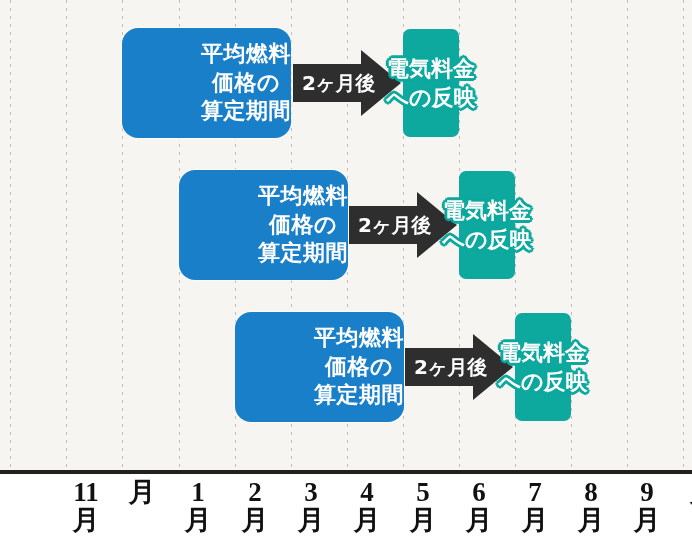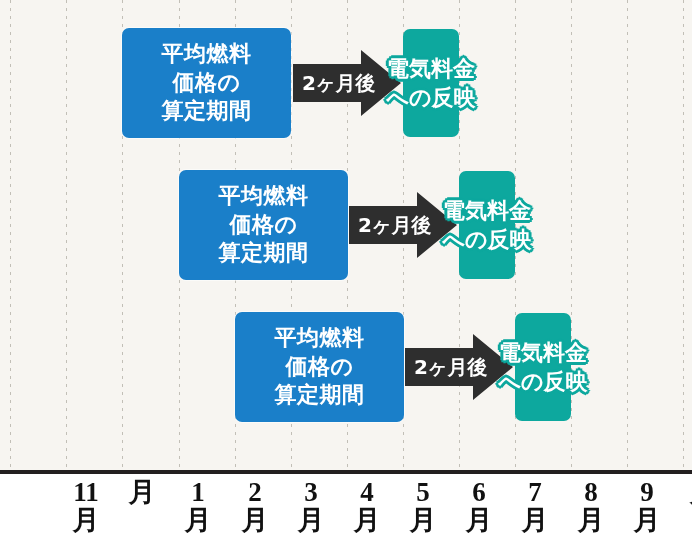--- a/index.html
+++ b/index.html
@@ -41,23 +41,23 @@
   .month .num{display:block;font-size:27px;font-weight:700;}
   .month .kan{display:block;font-size:27px;font-weight:700;
     font-family:"DejaVu Sans","Liberation Sans",sans-serif;}
 
   
   .row{position:absolute;}
 
   .calc-box{
     position:absolute;
     background:#1a7fc9;
-    border-radius:7px;
+    border-radius:16px;
     box-shadow:0 0 0 1px rgba(255,255,255,.55);
-    display:flex;align-items:center;justify-content:center;
+    display:flex;align-items:center;justify-content:flex-end;
   }
   .calc-text{
     color:#ffffff;
     font-family:"DejaVu Sans","Liberation Sans",sans-serif;
     font-size:22px;font-weight:700;line-height:1.30;
     text-align:center;letter-spacing:.5px;
     white-space:pre-line;
   }
 
   .arrow{position:absolute;}

